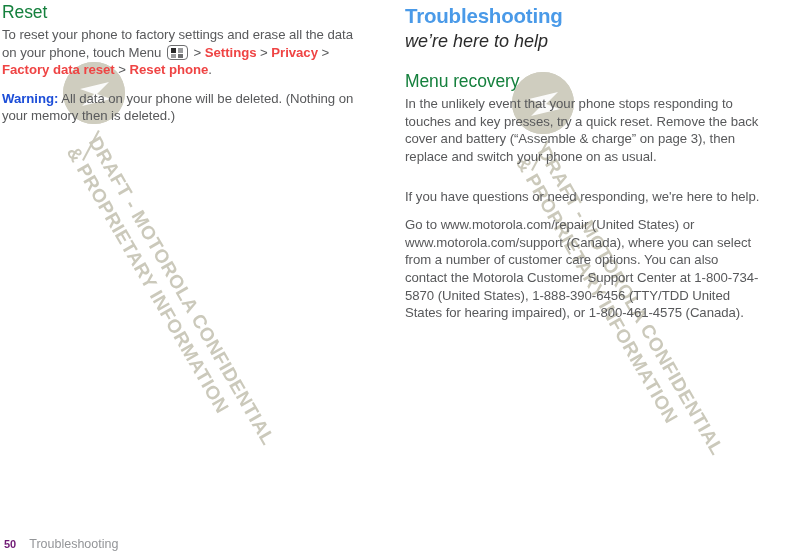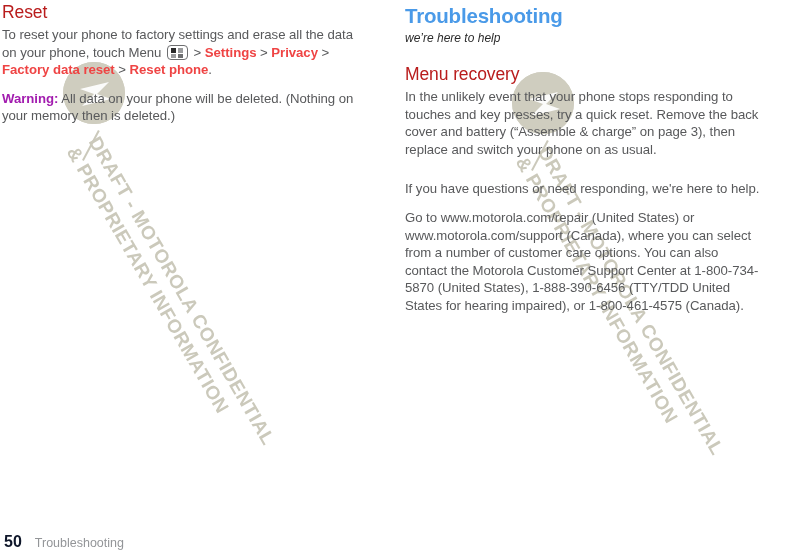--- a/index.html
+++ b/index.html
@@ -70,48 +70,48 @@
     font-size: 20.5px;
     font-weight: bold;
     color: #4a9ae8;
     margin: 0;
     padding: 4px 0 0 0;
     line-height: 1.15;
     letter-spacing: -0.2px;
   }
   .chapter-sub {
     font-style: italic;
-    font-size: 12px;
+    font-size: 18px;
     color: #2b2b2b;
     margin: 3px 0 0 0;
     line-height: 1.2;
   }
   h2.section {
     font-size: 17.5px;
     font-weight: normal;
-    color: #b91c1c;
+    color: #15803d;
     margin: 0;
     padding: 0;
     line-height: 1.2;
     letter-spacing: -0.1px;
   }
   h2.section.first { padding-top: 2px; }
   .sec-gap { height: 19px; }
 
   p.body {
     font-size: 13.2px;
     line-height: 17.6px;
     margin: 3px 0 0 0;
     color: #58595b;
     letter-spacing: -0.05px;
   }
   p.body + p.body { margin-top: 11px; }
 
   b, .b { font-weight: bold; color: #ef4444; }
-  .warn { font-weight: bold; color: #a21caf; }
+  .warn { font-weight: bold; color: #1d4ed8; }
   .lnk { }
   .gt { color: #58595b; font-weight: normal; }
 
   
   .menukey {
     display: inline-block;
     width: 21px;
     height: 15px;
     border: 1.3px solid #6d6e70;
     border-radius: 4px;
@@ -135,23 +135,23 @@
   .footer {
     position: absolute;
     left: 4px;
     bottom: 8px;
     z-index: 3;
     display: flex;
     align-items: baseline;
     gap: 13px;
   }
   .footer .pg {
-    font-size: 16px;
+    font-size: 11px;
     font-weight: bold;
-    color: #0f172a;
+    color: #701a75;
   }
   .footer .ft {
     font-size: 12.5px;
     color: #939598;
   }
 </style>
 </head>
 <body>
 
 <div class="wm-layer">

